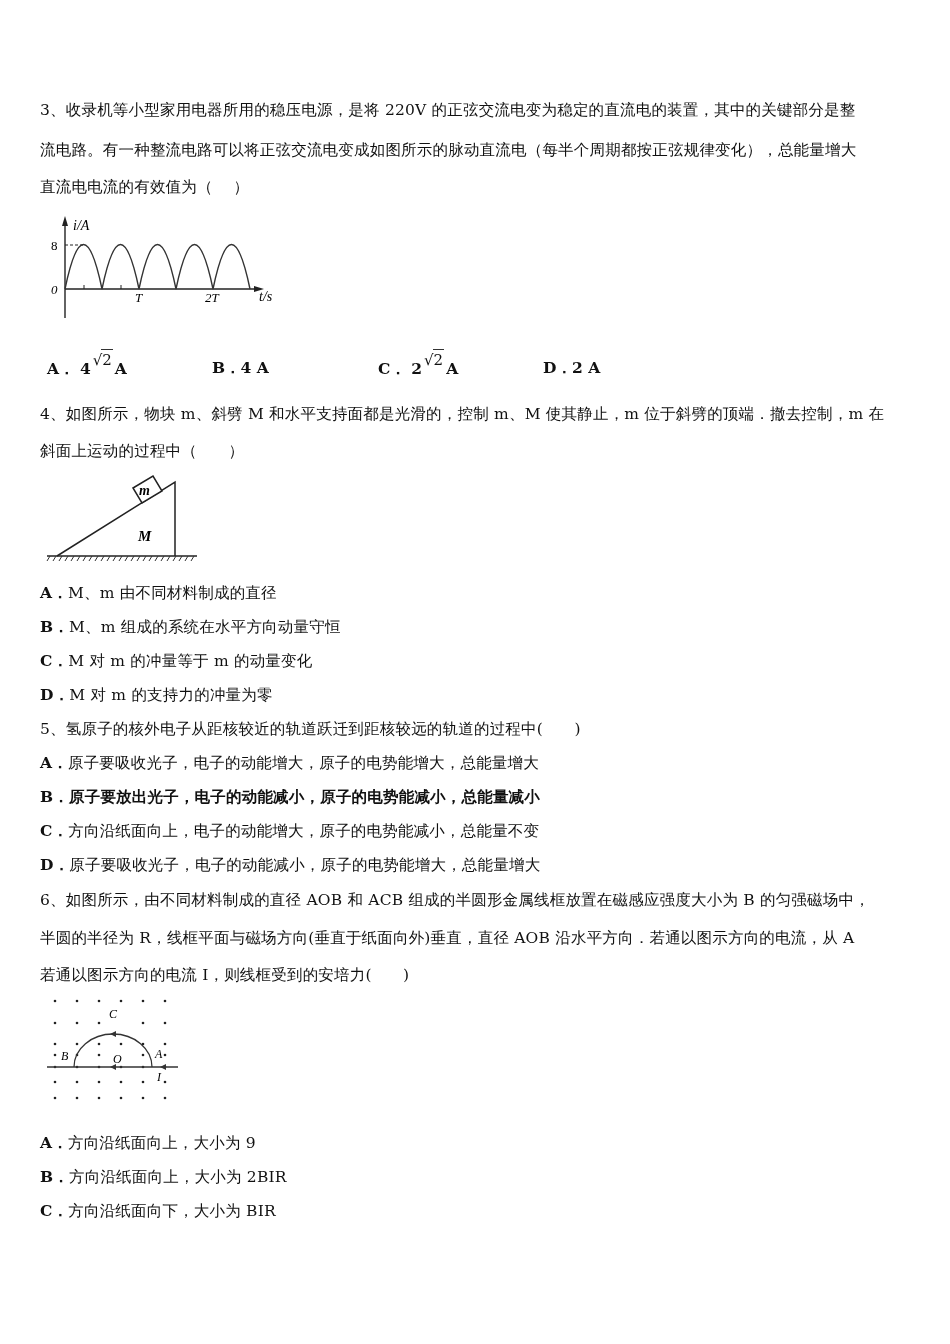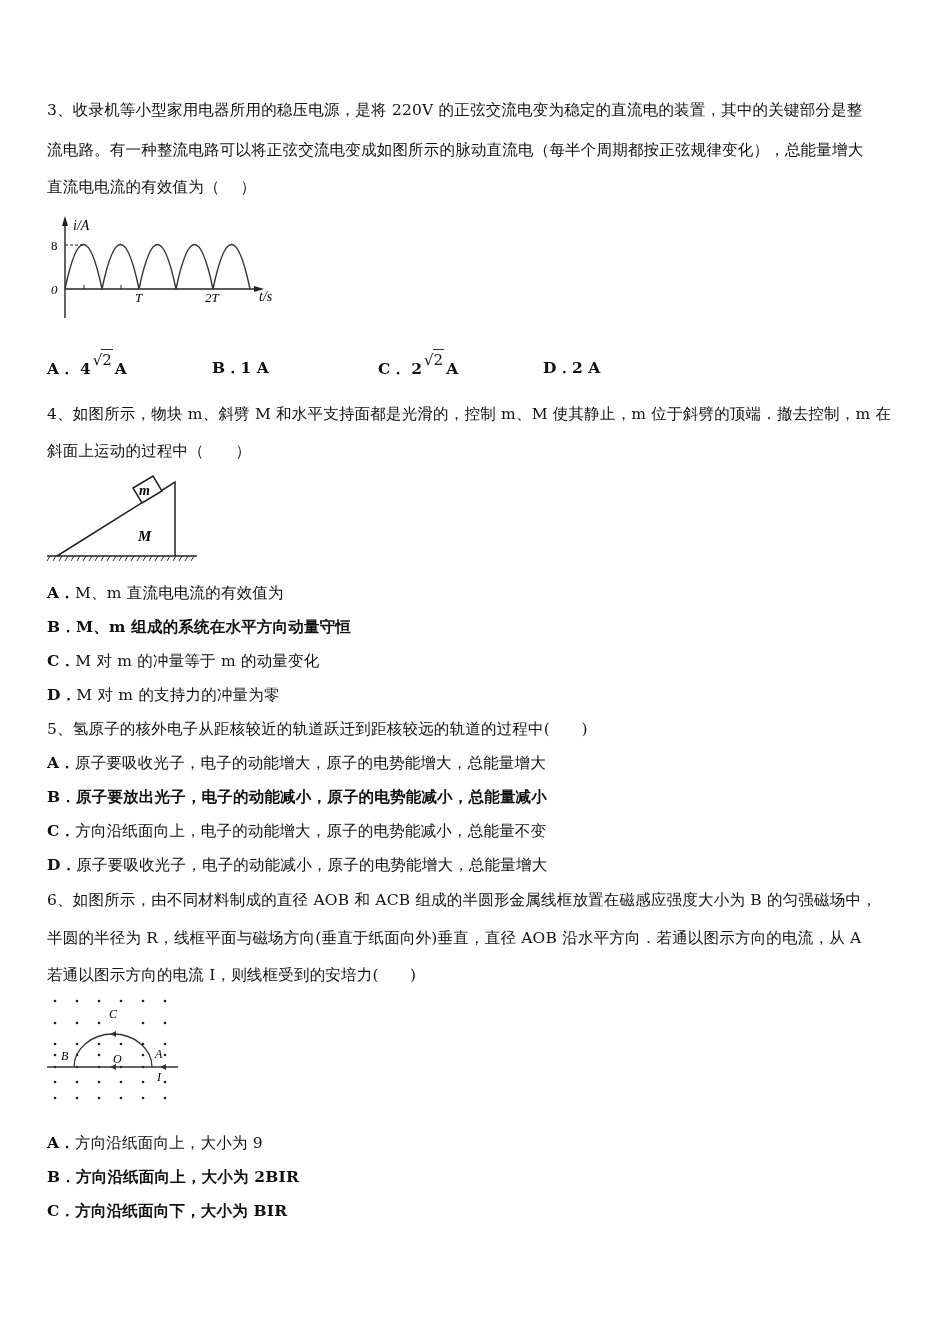--- a/index.html
+++ b/index.html
@@ -1,18 +1,18 @@
 <!DOCTYPE html>
 <html><head>
 <meta charset="utf-8">
 <style>
   html, body { margin: 0; padding: 0; background: #ffffff; }
   body { width: 950px; height: 1344px; position: relative; overflow: hidden;
          font-family: "DejaVu Serif", "Liberation Serif", serif; color: #111; }
-  .line { position: absolute; left: 47px; font-size: 15.5px; line-height: 20px; white-space: nowrap; letter-spacing: 0.2px; text-align: center; }
+  .line { position: absolute; left: 40px; font-size: 15.5px; line-height: 20px; white-space: nowrap; letter-spacing: 0.2px; text-align: center; }
   .b { font-weight: bold; }
   .opt { position: absolute; font-size: 15.5px; line-height: 20px; white-space: nowrap; font-weight: bold; text-align: center; }
   .sqrt { position: relative; display: inline-block; font-weight: normal; font-family: "DejaVu Serif", serif; font-size: 15px; top: -9px; margin: 0 2px; }
   .sqrt .rad { display: inline-block; border-top: 1px solid #333; padding: 0 1px; margin-left: -1px; }
   svg { position: absolute; overflow: visible; }
   svg text { font-family: "Liberation Serif", serif; }
 </style>
 </head>
 <body>
 
@@ -40,21 +40,21 @@
   <text x="135" y="302" font-size="13" font-style="italic">T</text>
   <text x="205" y="302" font-size="13" font-style="italic">2T</text>
   <text x="259" y="301" font-size="14" font-style="italic">t/s</text>
 </svg>
 
 <div class="opt" style="left:47px;top:358px">
   <span>A．</span>
   <span>4</span><span class="sqrt">√<span class="rad">2</span></span><span>A</span>
 </div>
 <div class="opt" style="left:212px;top:358px">
-  <span>B．</span><span>1 A</span>
+  <span>B．</span><span>4 A</span>
 </div>
 <div class="opt" style="left:378px;top:358px">
   <span>C．</span>
   <span>2</span><span class="sqrt">√<span class="rad">2</span></span><span>A</span>
 </div>
 <div class="opt" style="left:543px;top:358px">
   <span>D．</span><span>2 A</span>
 </div>
 
 <div class="line" style="top:404px">4、如图所示，物块 m、斜劈 M 和水平支持面都是光滑的，控制 m、M 使其静止，m 位于斜劈的顶端．撤去控制，m 在</div>
@@ -89,22 +89,22 @@
       <line x1="188" y1="556" x2="185" y2="561"></line>
     <line x1="194" y1="556" x2="191" y2="561"></line>
   </g>
   <polyline points="57,556 175,482 175,556" fill="none" stroke="#222" stroke-width="1.5"></polyline>
 
   <polygon points="133,488 153,476 162,491 142,503" fill="#fff" stroke="#222" stroke-width="1.5"></polygon>
   <text x="139" y="495" font-size="14" font-style="italic" font-weight="bold">m</text>
   <text x="138" y="541" font-size="15" font-style="italic" font-weight="bold">M</text>
 </svg>
 
-<div class="line b" style="top:583px"><span>A．</span><span style="font-weight:normal">M、m 直流电电流的有效值为</span></div>
-<div class="line b" style="top:617px"><span>B．</span><span style="font-weight:bold">M、m 组成的系统在水平方向动量守恒</span></div>
+<div class="line b" style="top:583px"><span>A．</span><span style="font-weight:normal">M、m 由不同材料制成的直径</span></div>
+<div class="line b" style="top:617px"><span>B．</span><span style="font-weight:normal">M、m 组成的系统在水平方向动量守恒</span></div>
 <div class="line b" style="top:651px"><span>C．</span><span style="font-weight:normal">M 对 m 的冲量等于 m 的动量变化</span></div>
 <div class="line b" style="top:685px"><span>D．</span><span style="font-weight:normal">M 对 m 的支持力的冲量为零</span></div>
 
 <div class="line" style="top:719px">5、氢原子的核外电子从距核较近的轨道跃迁到距核较远的轨道的过程中(　　)</div>
 <div class="line b" style="top:753px"><span>A．</span><span style="font-weight:normal">原子要吸收光子，电子的动能增大，原子的电势能增大，总能量增大</span></div>
 <div class="line b" style="top:787px"><span>B．</span><span style="font-weight:bold">原子要放出光子，电子的动能减小，原子的电势能减小，总能量减小</span></div>
 <div class="line b" style="top:821px"><span>C．</span><span style="font-weight:normal">方向沿纸面向上，电子的动能增大，原子的电势能减小，总能量不变</span></div>
 <div class="line b" style="top:855px"><span>D．</span><span style="font-weight:normal">原子要吸收光子，电子的动能减小，原子的电势能增大，总能量增大</span></div>
 
 <div class="line" style="top:890px">6、如图所示，由不同材料制成的直径 AOB 和 ACB 组成的半圆形金属线框放置在磁感应强度大小为 B 的匀强磁场中，</div>
@@ -160,14 +160,14 @@
   <polygon points="110,1067 116,1064 116,1070" fill="#333"></polygon>
   <polygon points="160,1067 166,1064 166,1070" fill="#333"></polygon>
   <text x="109" y="1018" font-size="12" font-style="italic">C</text>
   <text x="61" y="1060" font-size="12" font-style="italic">B</text>
   <text x="113" y="1063" font-size="12" font-style="italic">O</text>
   <text x="155" y="1058" font-size="12" font-style="italic">A</text>
   <text x="157" y="1081" font-size="12" font-style="italic">I</text>
 </svg>
 
 <div class="line b" style="top:1133px"><span>A．</span><span style="font-weight:normal">方向沿纸面向上，大小为 9</span></div>
-<div class="line b" style="top:1167px"><span>B．</span><span style="font-weight:bold">方向沿纸面向上，大小为 2BIR</span></div>
-<div class="line b" style="top:1201px"><span>C．</span><span style="font-weight:bold">方向沿纸面向下，大小为 BIR</span></div>
+<div class="line b" style="top:1167px"><span>B．</span><span style="font-weight:normal">方向沿纸面向上，大小为 2BIR</span></div>
+<div class="line b" style="top:1201px"><span>C．</span><span style="font-weight:normal">方向沿纸面向下，大小为 BIR</span></div>
 
 </body></html>

